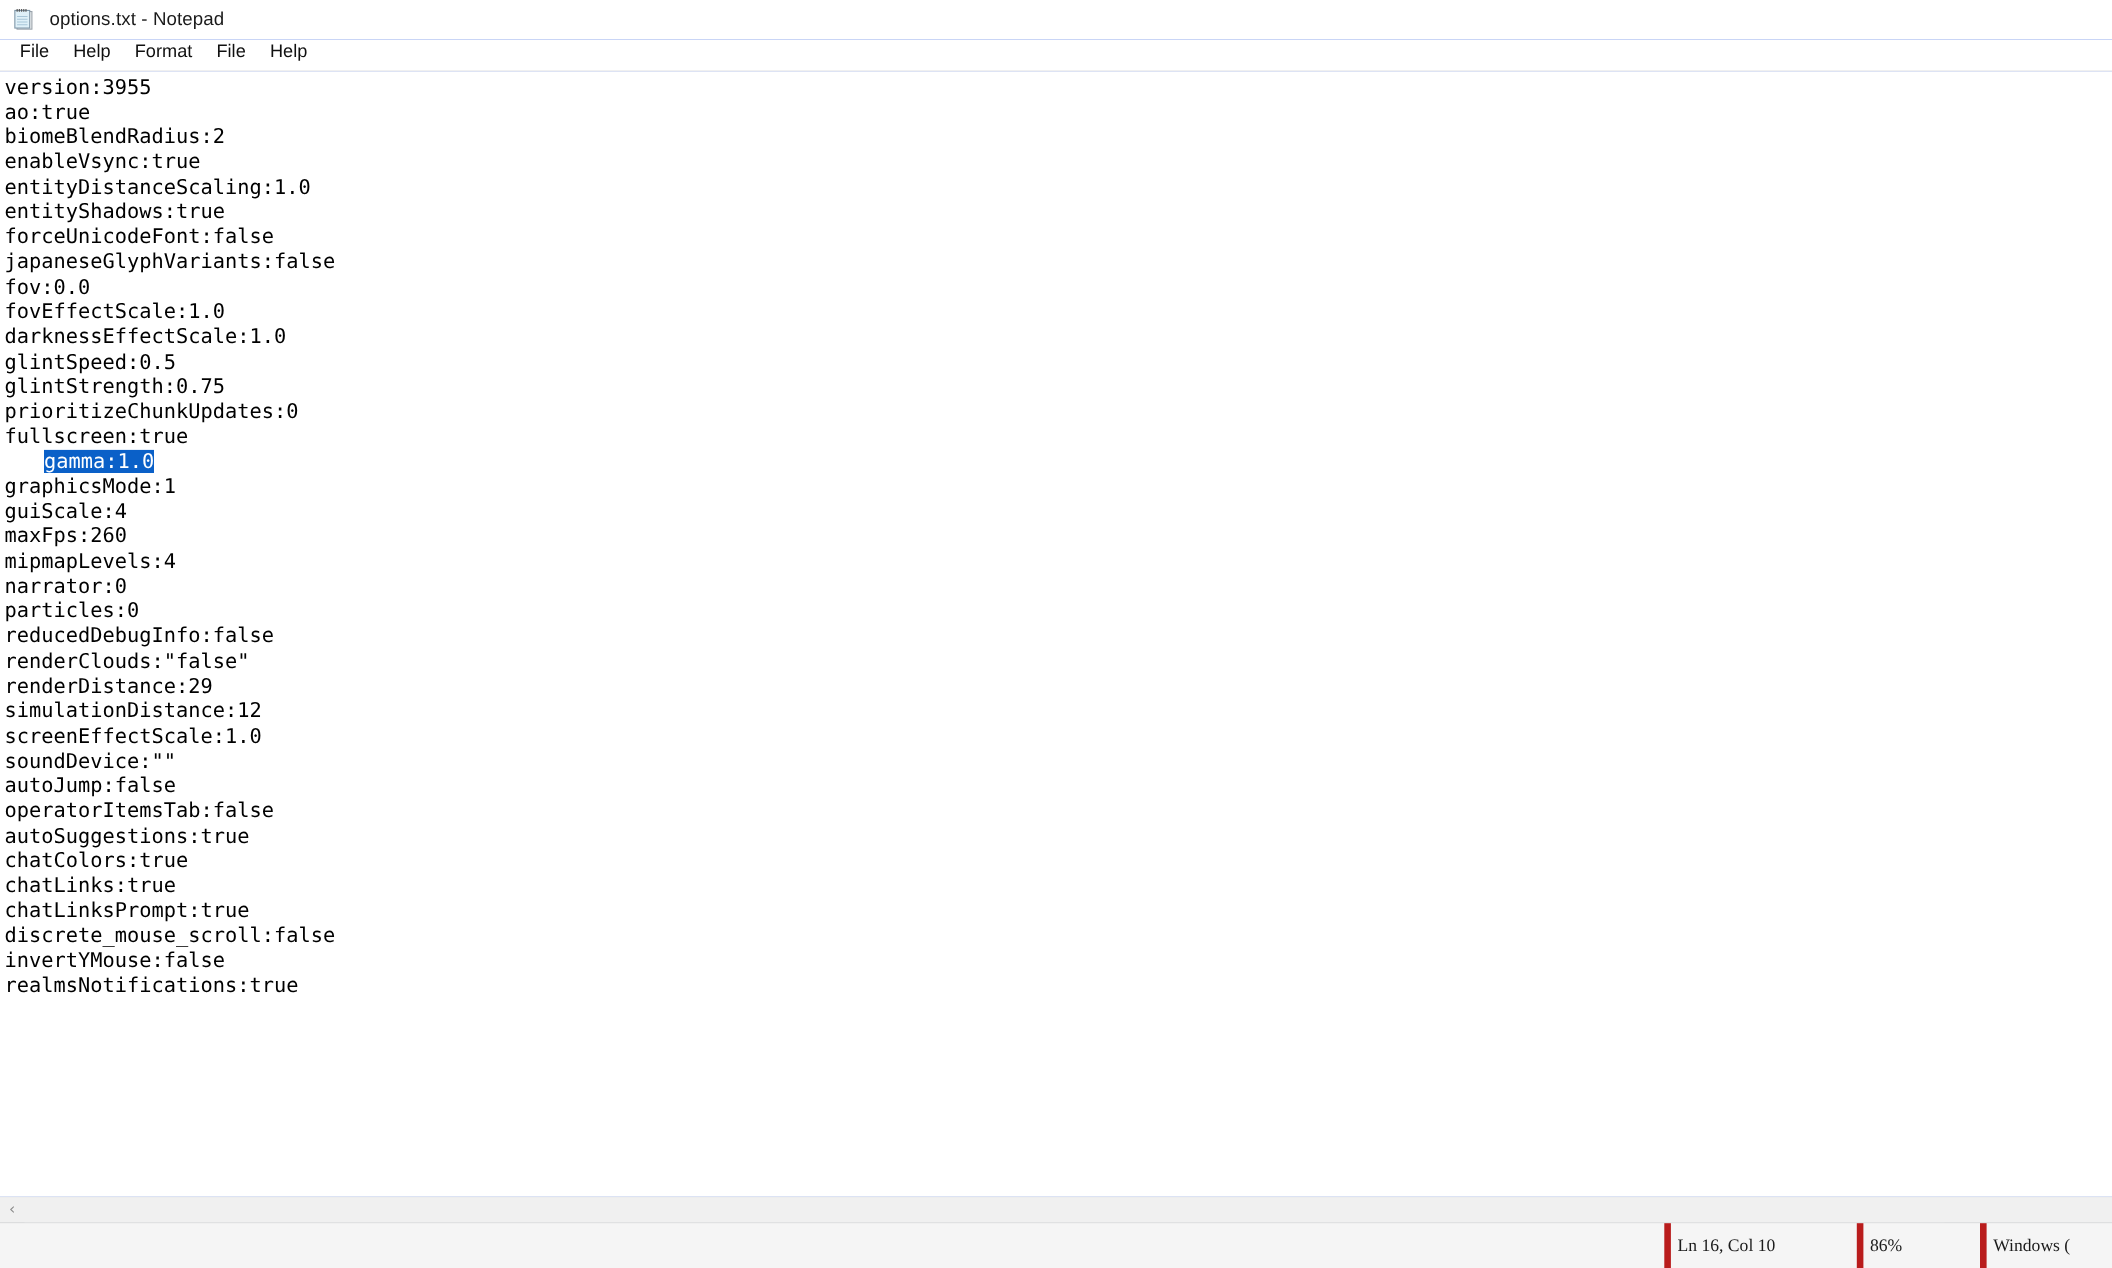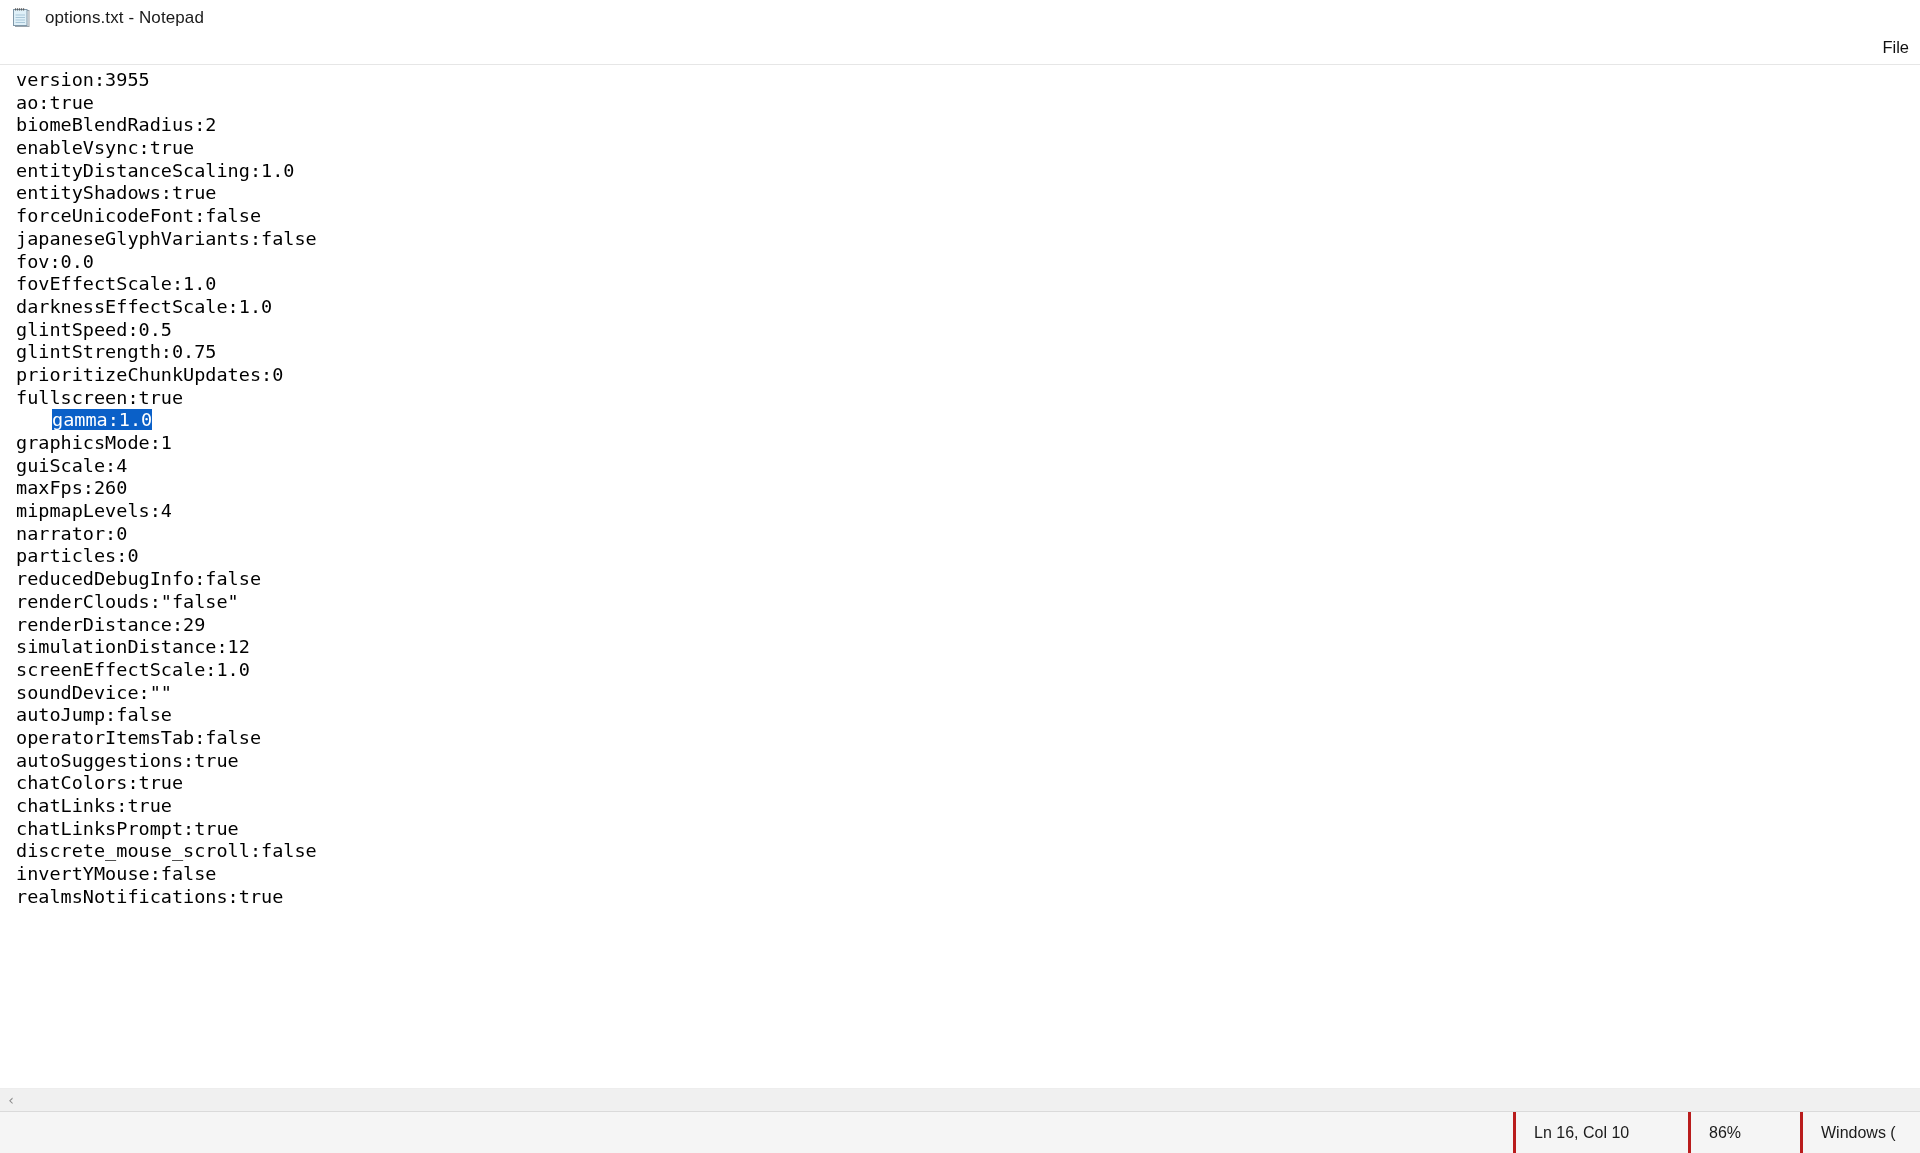--- a/index.html
+++ b/index.html
@@ -54,25 +54,24 @@
     letter-spacing: 0.1px;
     white-space: nowrap;
   }
 
   
   .menu-bar {
     height: 29px;
     min-height: 29px;
     background: #ffffff;
     display: flex;
-    align-items: flex-end;
+    align-items: flex-start;
     padding-left: 7px;
     box-sizing: border-box;
     border-bottom: 1px solid #e6e6e6;
-    flex-direction: column;
   }
 
   .menu-item {
     font-size: 16.5px;
     color: #101010;
     padding: 2px 11px 3px 11px;
     white-space: nowrap;
     cursor: default;
     font-family: "Liberation Sans", sans-serif;
   }
@@ -81,21 +80,21 @@
   .editor-area {
     flex: 1 1 auto;
     position: relative;
     background: #ffffff;
     overflow: hidden;
   }
 
   .text-content {
     position: absolute;
     top: 0;
-    left: 12px;
+    left: 0;
     right: 0;
     padding: 4px 0 0 4px;
     font-family: "DejaVu Sans Mono", "Liberation Mono", monospace;
     font-size: 18.5px;
     line-height: 22.7px;
     color: #000000;
     white-space: pre;
     box-sizing: border-box;
   }
 
@@ -163,25 +162,25 @@
     box-sizing: border-box;
   }
 
   .status-spacer { flex: 1 1 auto; }
 
   .status-cell {
     display: flex;
     align-items: center;
     justify-content: flex-start;
     height: 100%;
-    border-left: 3px solid #b91c1c;
-    padding-left: 18px;
+    border-left: 6px solid #b91c1c;
+    padding-left: 6px;
     box-sizing: border-box;
     white-space: nowrap;
-    font-family: Liberation Sans, sans-serif;
+    font-family: Liberation Serif, serif;
   }
 
   .status-cell.lncol { width: 175px; }
   .status-cell.zoom  { width: 92px; }
   .status-cell.eol   { width: 120px; overflow: hidden; margin-left: 20px; }
 </style>
 </head>
 <body>
 
 <div class="notepad-window">

